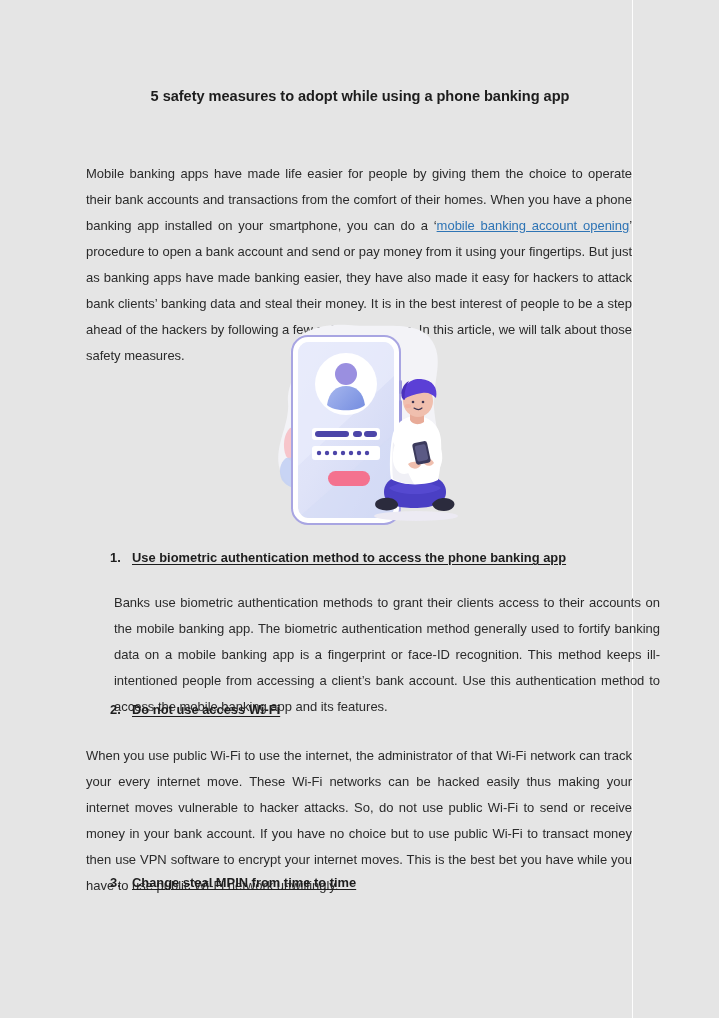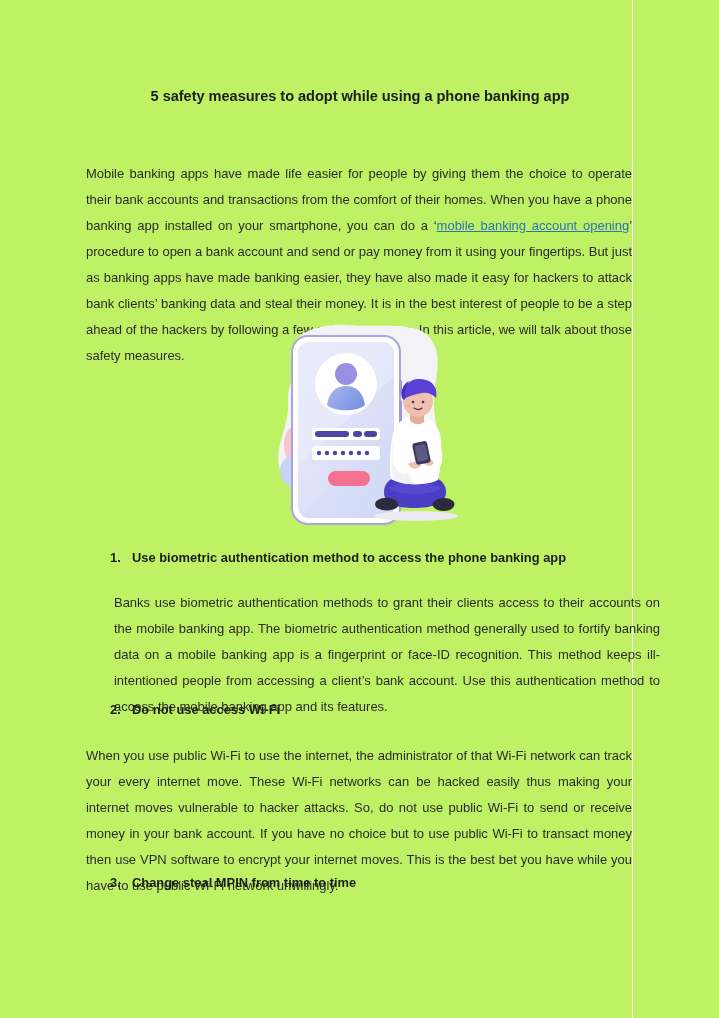--- a/index.html
+++ b/index.html
@@ -14,21 +14,21 @@
     font-family: "Liberation Sans", sans-serif;
     color: #231f20;
     overflow: hidden;
   }
 
   .page {
     position: absolute;
     left: 0; top: 0;
     width: 719px;
     height: 1018px;
-    background: #bef264;
+    background: #e5e5e5;
   }
 
   
   .page-seam {
     position: absolute;
     left: 632px;
     top: 0;
     width: 1px;
     height: 1018px;
     background: #fdfdfd;
@@ -79,20 +79,21 @@
     display: flex;
     align-items: baseline;
   }
   .heading .num {
     width: 22px;
     flex: 0 0 22px;
     font-weight: 600;
     text-decoration: none;
   }
   .heading .htext {
+    text-decoration: underline;
     text-underline-offset: 2px;
     text-align: right;
   }
   .heading.h-one   { top: 548px; }
   .heading.h-two   { top: 700px; }
   .heading.h-three { top: 873px; }
 
   
   .illus {
     position: absolute;

